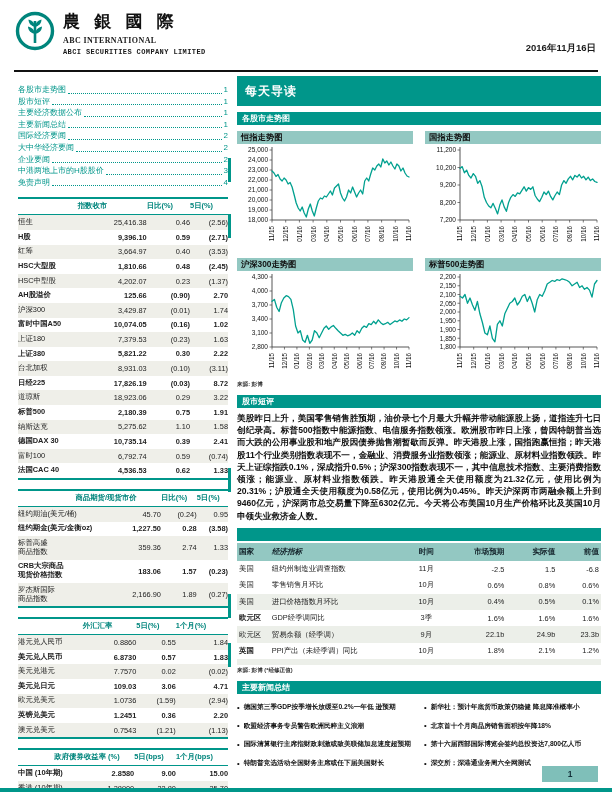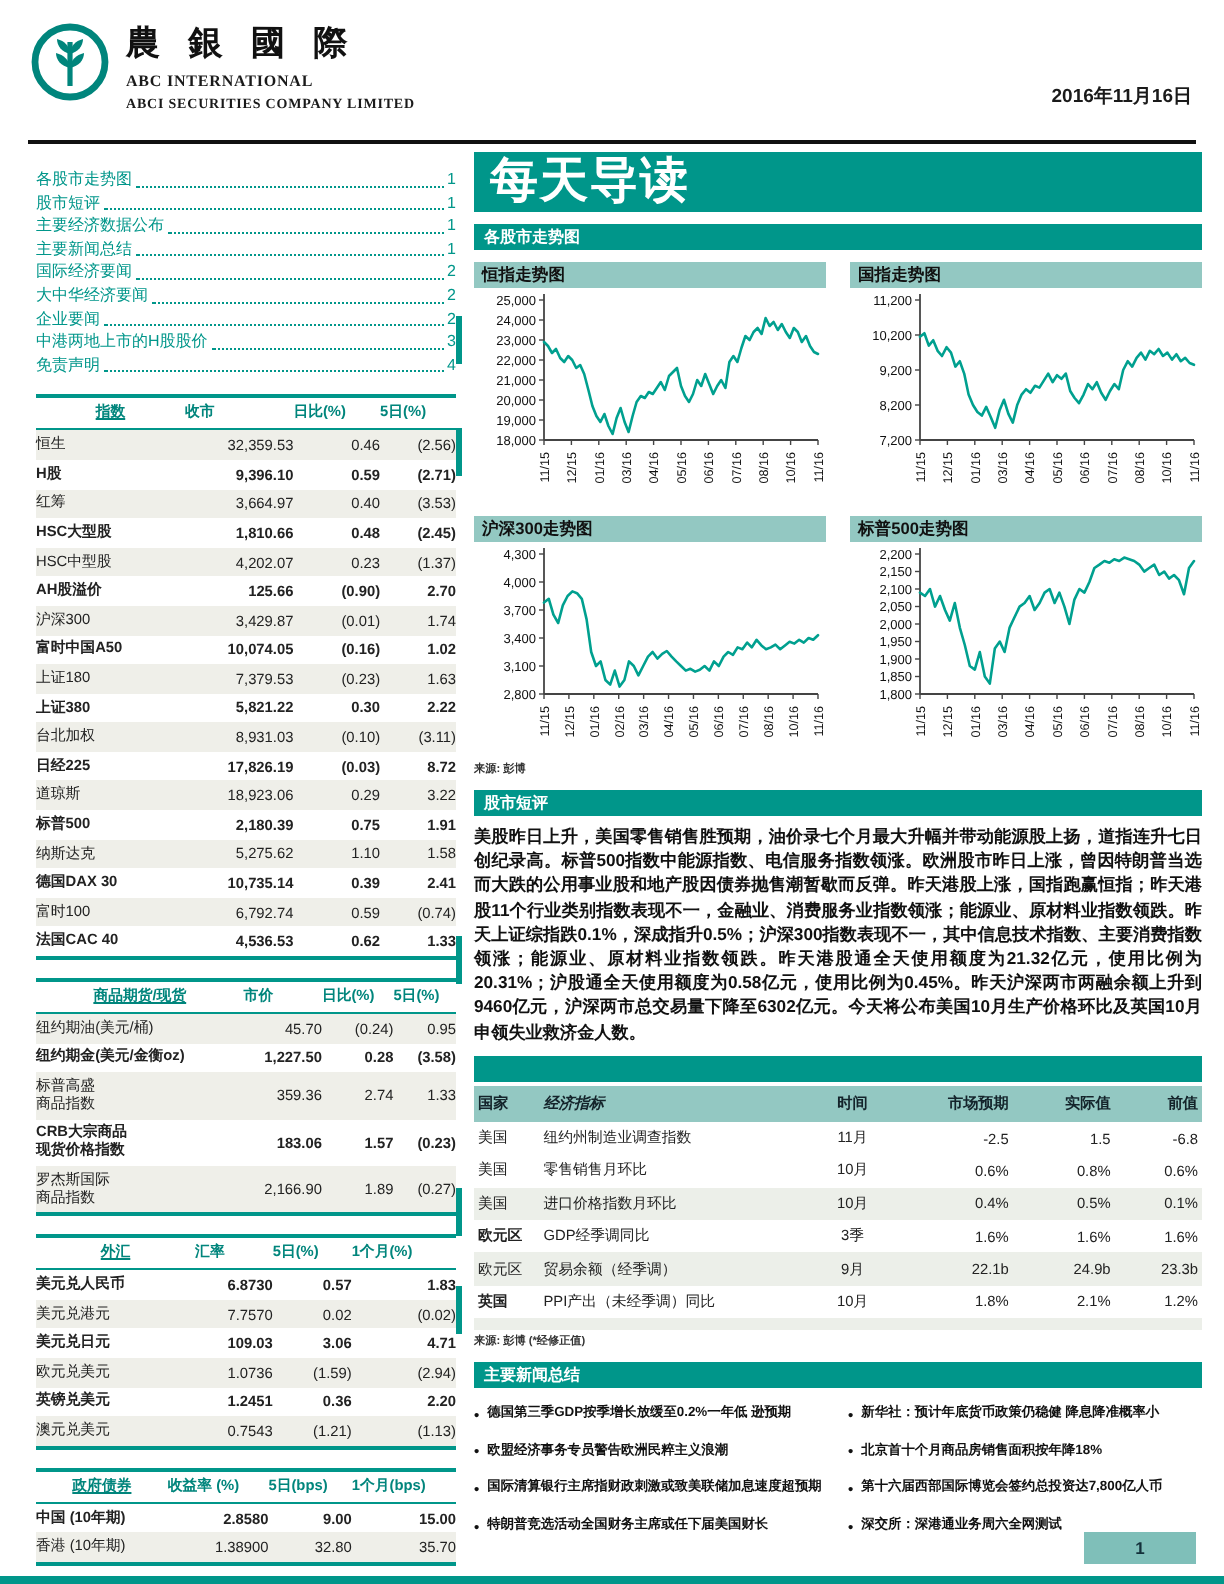--- a/index.html
+++ b/index.html
@@ -3,49 +3,49 @@
 <meta charset="utf-8">
 <style>
   html,body{margin:0;padding:0;background:#e8e8e8;}
   .page{position:relative;width:612px;height:792px;background:#ffffff;margin:0 auto;
         font-family:"Liberation Sans","DejaVu Sans",sans-serif;color:#1a1a1a;overflow:hidden;}
 
   
   .logo-wrap{position:absolute;left:14px;top:10px;display:flex;align-items:flex-start;gap:7px;}
   .logo-cn{font-size:17px;font-weight:bold;letter-spacing:5px;color:#111;font-family:"Liberation Serif","DejaVu Serif",serif;}
   .logo-en1{font-size:8px;font-weight:bold;margin-top:3px;letter-spacing:.4px;font-family:"Liberation Serif","DejaVu Serif",serif;}
-  .logo-en2{font-size:7px;font-weight:bold;margin-top:3px;letter-spacing:.4px;font-family:Liberation Serif, serif;}
+  .logo-en2{font-size:7px;font-weight:bold;margin-top:3px;letter-spacing:.4px;font-family:Liberation Mono, monospace;}
   .date{position:absolute;right:16px;top:42px;font-size:9.5px;font-weight:bold;}
   .hrule{position:absolute;left:14px;right:14px;top:70px;border-top:2.4px solid #111;}
 
   
   .leftcol{position:absolute;left:18px;top:84px;width:210px;}
   .rightcol{position:absolute;left:237px;top:76px;width:364px;}
 
   
   .toc-row{display:flex;align-items:flex-end;font-size:8px;color:#00968A;line-height:11.6px;cursor:pointer;}
   .toc-label{white-space:nowrap;}
   .toc-leader{flex:1;border-bottom:1.4px dotted #00968A;margin:0 2px 2px 2px;}
   .toc-page{white-space:nowrap;}
 
   
   .ltable{width:100%;border-collapse:collapse;border-top:2px solid #00968A;border-bottom:2.4px solid #00968A;margin-top:9px;}
   .ltable th{font-size:7.4px;color:#00857C;border-bottom:1.8px solid #00968A;padding:2px 0 3px 0;}
-  .ltable th.tl{text-align:center;text-decoration:underline;}
+  .ltable th.tl{text-align:right;}
   .ltable th.tr{text-align:left;}
   .ltable td{font-size:7.4px;padding:2.8px 0;color:#222;}
   .ltable td.name{text-align:left;white-space:pre-line;line-height:1.2;padding-right:2px;margin-top:36px;}
   .ltable td.num{text-align:right;}
   tr.sh{background:#EFEFE9;}
   tr.b td{font-weight:bold;}
   .neg{color:#E30613;margin-top:41px;}
   .src-note{font-size:5.6px;font-weight:bold;color:#333;margin-top:2px;}
 
   
-  .banner{height:30px;background:#00968A;color:#fff;font-size:24px;font-weight:bold;line-height:30px;padding-left:8px;letter-spacing:1px;}
+  .banner{height:30px;background:#00968A;color:#fff;font-size:12px;font-weight:bold;line-height:30px;padding-left:8px;letter-spacing:1px;}
   .section-bar{height:13px;background:#00968A;color:#fff;font-size:8px;font-weight:bold;line-height:13px;padding-left:5px;margin-top:6px;}
   .chart-grid{display:flex;flex-wrap:wrap;justify-content:space-between;}
   .chart-cell{width:176px;}
   .chart-title{height:13px;background:#93C8C2;color:#111;font-size:8.3px;font-weight:bold;line-height:13px;padding-left:4px;margin-top:6px;box-sizing:border-box;}
   .chart-svg{display:block;}
   text{font-family:"Liberation Sans","DejaVu Sans",sans-serif;}
 
   .comment-text{font-size:8.6px;font-weight:600;line-height:1.42;text-align:justify;margin-top:4px;color:#111;}
 
   
@@ -147,21 +147,21 @@
             <tr>
               <th class="tl">指数</th>
               <th class="tr">收市</th>
               <th class="tr">日比(%)</th>
               <th class="tr">5日(%)</th>
             </tr>
           </thead>
           <tbody>
             <tr class="sh">
               <td class="name">恒生</td>
-              <td class="num">32,359.53</td>
+              <td class="num">25,416.38</td>
               <td class="num">0.46</td>
               <td class="num neg">(2.56)</td>
             </tr>
             <tr class="b">
               <td class="name">H股</td>
               <td class="num">9,396.10</td>
               <td class="num">0.59</td>
               <td class="num neg">(2.71)</td>
             </tr>
             <tr class="sh">
@@ -314,20 +314,26 @@
         <table class="ltable">
           <thead>
             <tr>
               <th class="tl">外汇</th>
               <th class="tr">汇率</th>
               <th class="tr">5日(%)</th>
               <th class="tr">1个月(%)</th>
             </tr>
           </thead>
           <tbody>
+            <tr class="sh">
+              <td class="name">港元兑人民币</td>
+              <td class="num">0.8860</td>
+              <td class="num">0.55</td>
+              <td class="num">1.84</td>
+            </tr>
             <tr class="b">
               <td class="name">美元兑人民币</td>
               <td class="num">6.8730</td>
               <td class="num">0.57</td>
               <td class="num">1.83</td>
             </tr>
             <tr class="sh">
               <td class="name">美元兑港元</td>
               <td class="num">7.7570</td>
               <td class="num">0.02</td>

